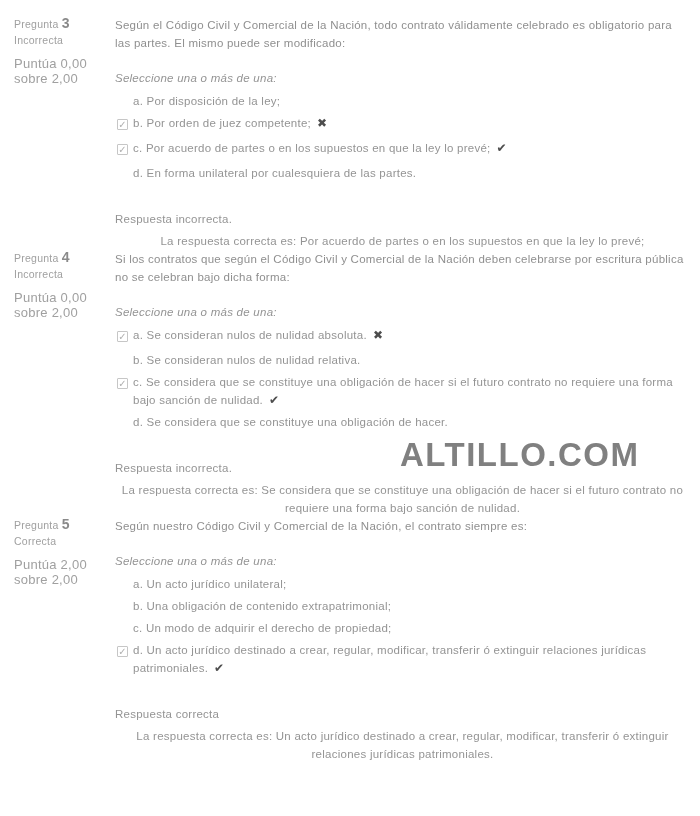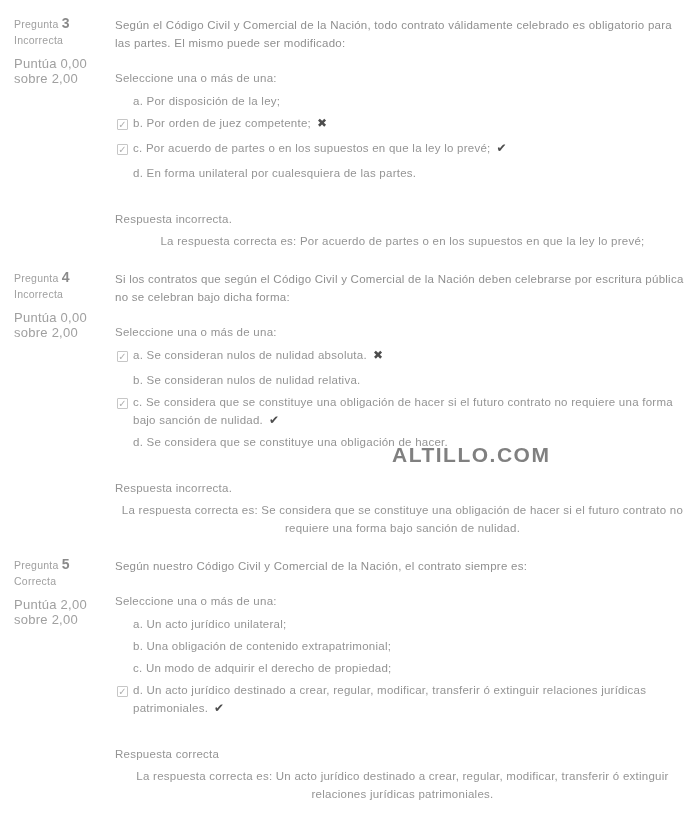--- a/index.html
+++ b/index.html
@@ -2,45 +2,45 @@
 <html><head>
 <meta charset="utf-8">
 <style>
   html,body{margin:0;padding:0;background:#ffffff;}
   body{
     width:700px;height:816px;overflow:hidden;position:relative;
     font-family:"Liberation Sans","DejaVu Sans",sans-serif;
     font-size:11.5px;line-height:18px;color:#949494;letter-spacing:.25px;
     padding:16px 10px 0 14px;box-sizing:border-box;
   }
-  .question{display:flex;margin-top:20px;}
+  .question{display:flex;}
   .question:first-child{margin-top:0;}
   .qinfo{flex:0 0 101px;color:#a0a0a0;font-size:10.5px;line-height:15px;}
   .qnum{white-space:nowrap;}
   .qnum-n{font-size:14px;color:#8a8a8a;font-weight:600;margin-left:3px;}
   .qstatus{margin-top:1px;}
   .qscore{margin-top:8px;font-size:13px;}
   .qcontent{flex:1;max-width:575px;}
   .qtext{margin-bottom:17px;color:#8f8f8f;}
-  .qprompt{margin-bottom:5px;}
+  .qprompt{margin-bottom:5px;font-style:italic;}
   .option{display:flex;margin-bottom:4px;}
   .optbox{flex:0 0 18px;padding-top:3px;}
   .checkbox{
     display:inline-block;width:9px;height:9px;margin-left:2px;
     border:1px solid #c6c6c6;border-radius:1px;
     font-size:10px;line-height:9px;color:#b0b0b0;text-align:center;
     letter-spacing:0;overflow:hidden;
   }
   .opttext{flex:1;}
   .mark{font-weight:700;color:#4d4d4d;margin-left:6px;font-size:12px;letter-spacing:0;}
   .feedback{margin-top:28px;}
   .fanswer{margin-top:4px;text-align:center;}
   .watermark{
-    position:absolute;left:392px;top:446px;
-    font-size:21px;font-weight:800;color:#6f6f6f;letter-spacing:1.5px;
+    position:absolute;left:400px;top:446px;
+    font-size:33px;font-weight:800;color:#6f6f6f;letter-spacing:1.5px;
     font-family:"Liberation Sans","DejaVu Sans",sans-serif;opacity:.88;
   }
 </style>
 </head>
 <body>
 
 <div id="questions">
   <div class="question">
     <div class="qinfo">
       <div class="qnum">

